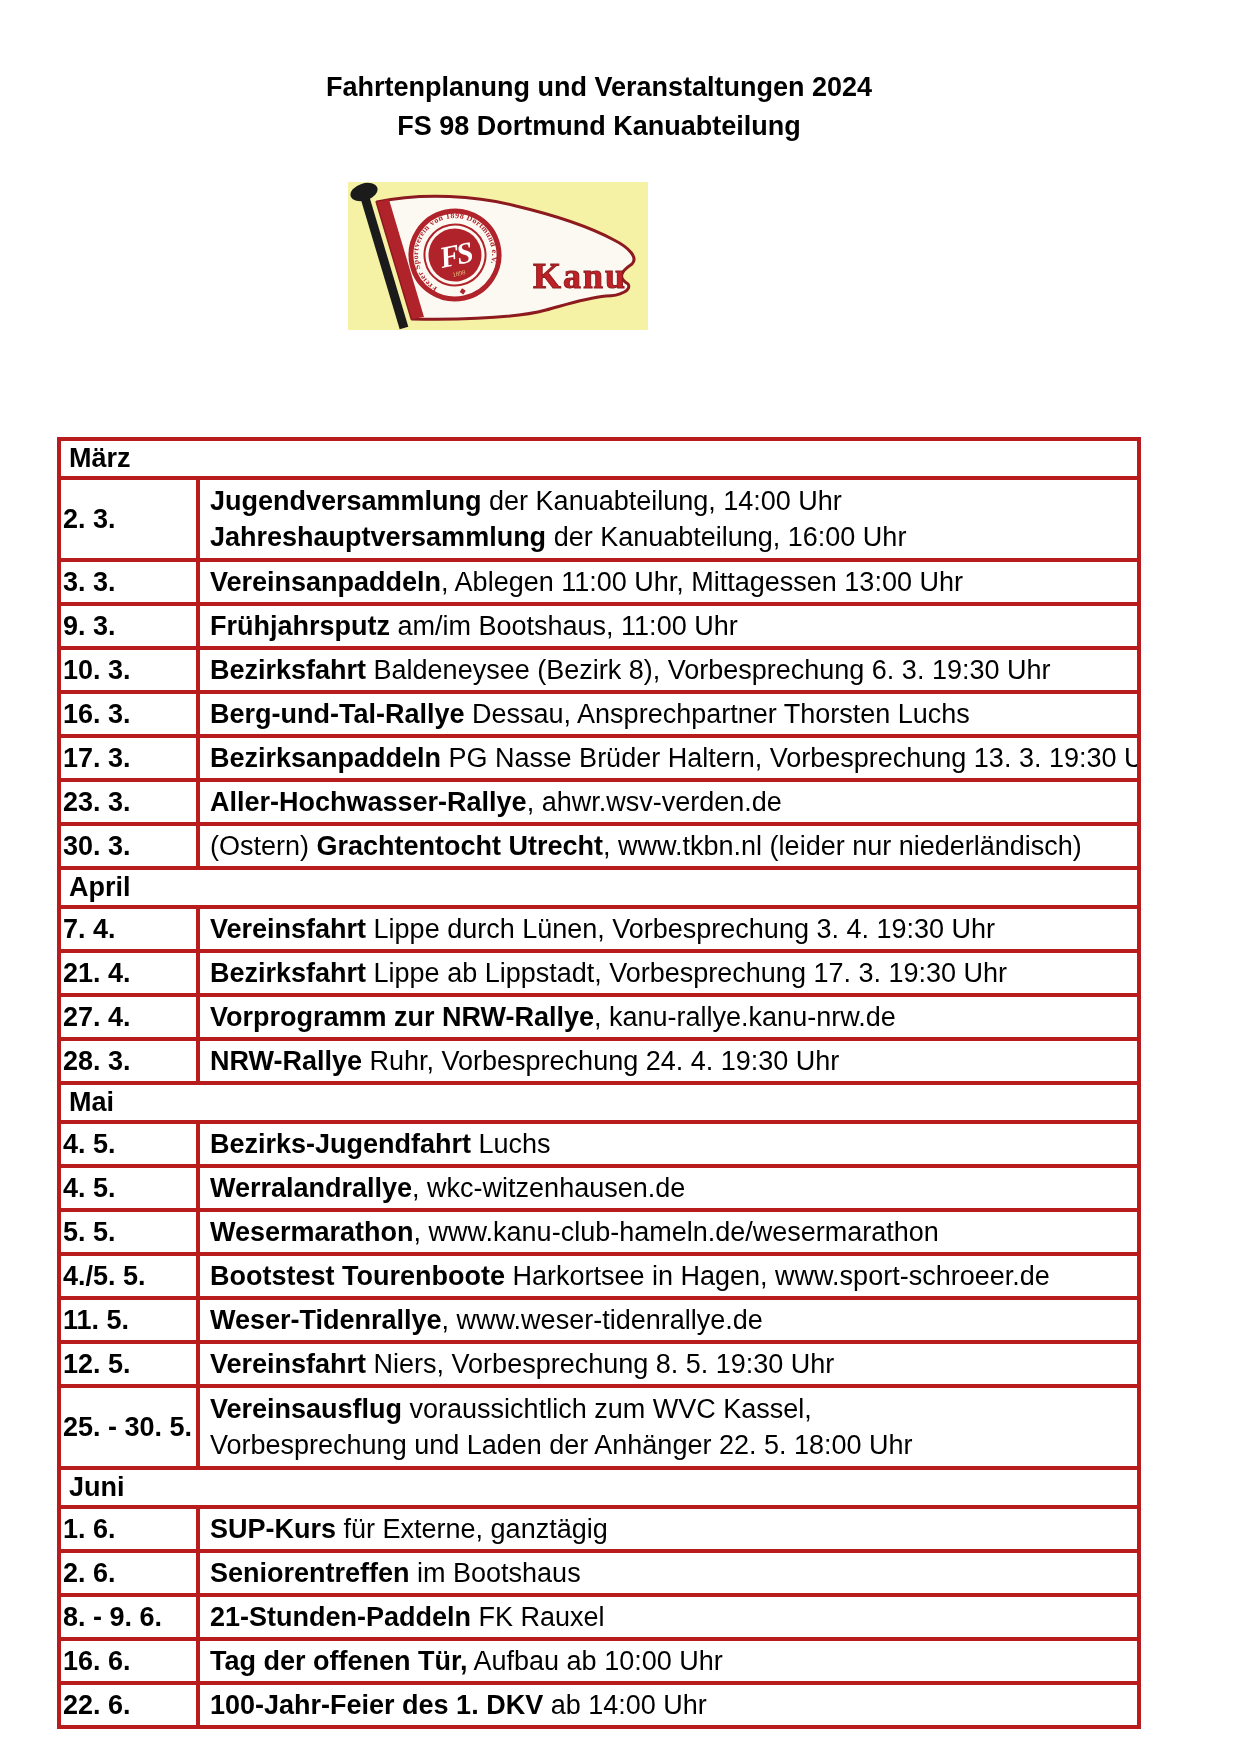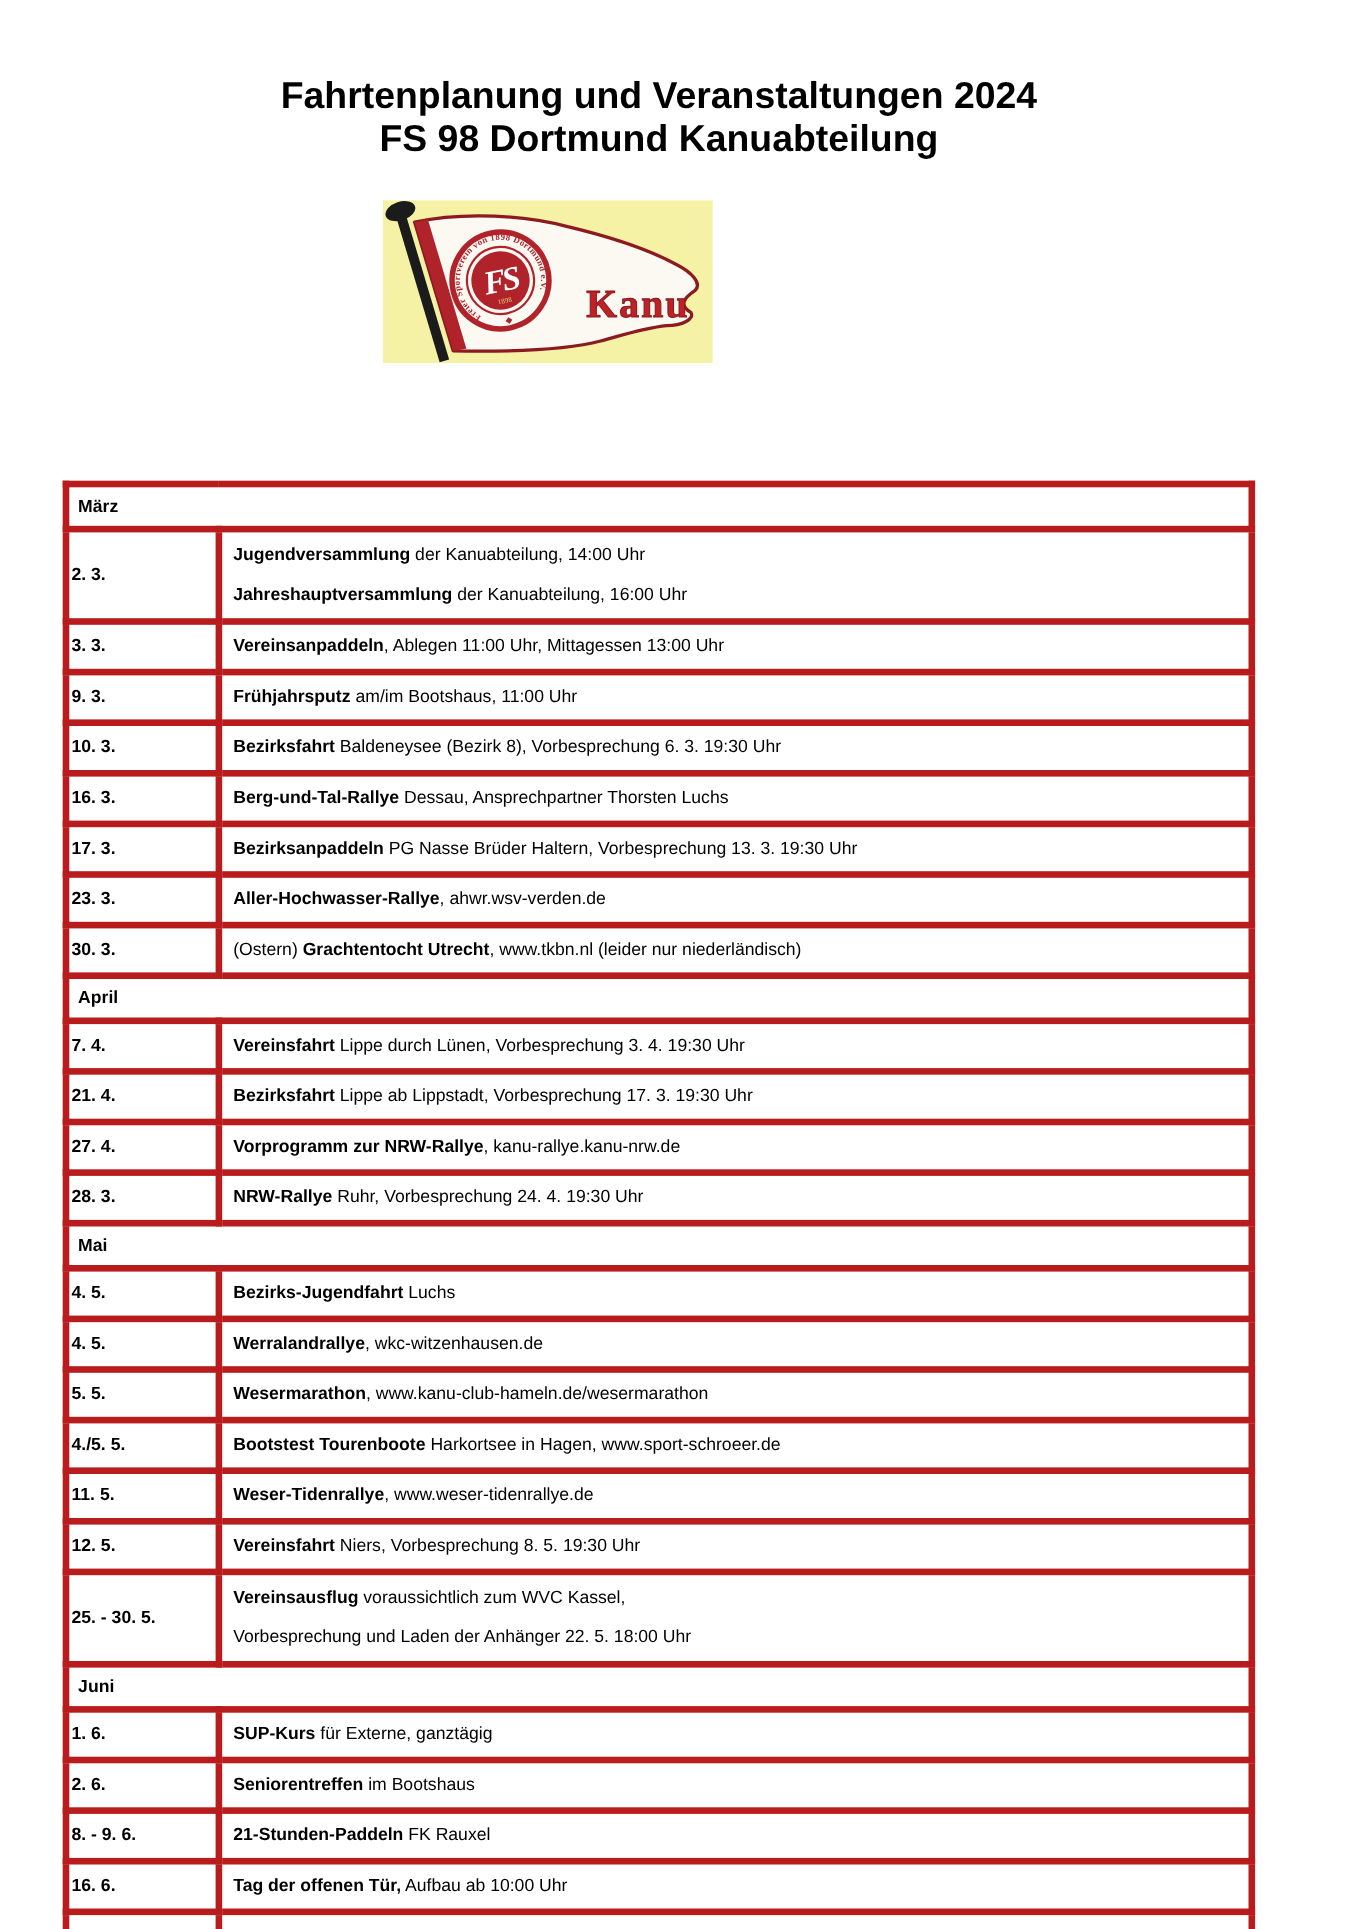--- a/index.html
+++ b/index.html
@@ -10,41 +10,41 @@
     position: relative;
     overflow: hidden;
   }
   .page { position: absolute; inset: 0; }
 
   .title-block {
     position: absolute;
     left: 57px; top: 68px; width: 1084px;
     text-align: center;
     font-weight: bold;
-    font-size: 34px;
+    font-size: 27px;
     line-height: 39px;
   }
 
   .logo-box {
     position: absolute;
     left: 348px; top: 182px;
     width: 300px; height: 148px;
   }
   .logo-box svg { display: block; }
 
   table.schedule {
     position: absolute;
     left: 57px; top: 437px;
     width: 1084px;
     border-collapse: collapse;
     table-layout: fixed;
   }
   table.schedule td {
-    border: 6px solid #b91c1c;
-    font-size: 16px;
+    border: 4px solid #b91c1c;
+    font-size: 27px;
     vertical-align: middle;
     overflow: hidden;
     white-space: nowrap;
   }
   tr.section-row td {
     font-weight: bold;
     height: 33px;
     padding: 1px 8px;
   }
   td.date-cell {

